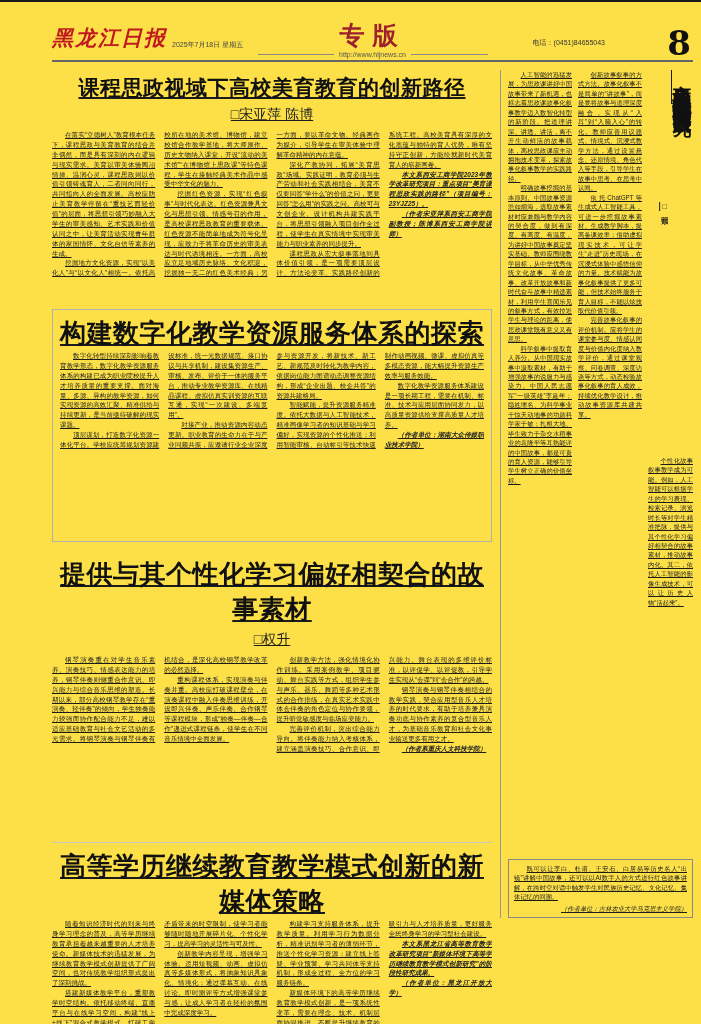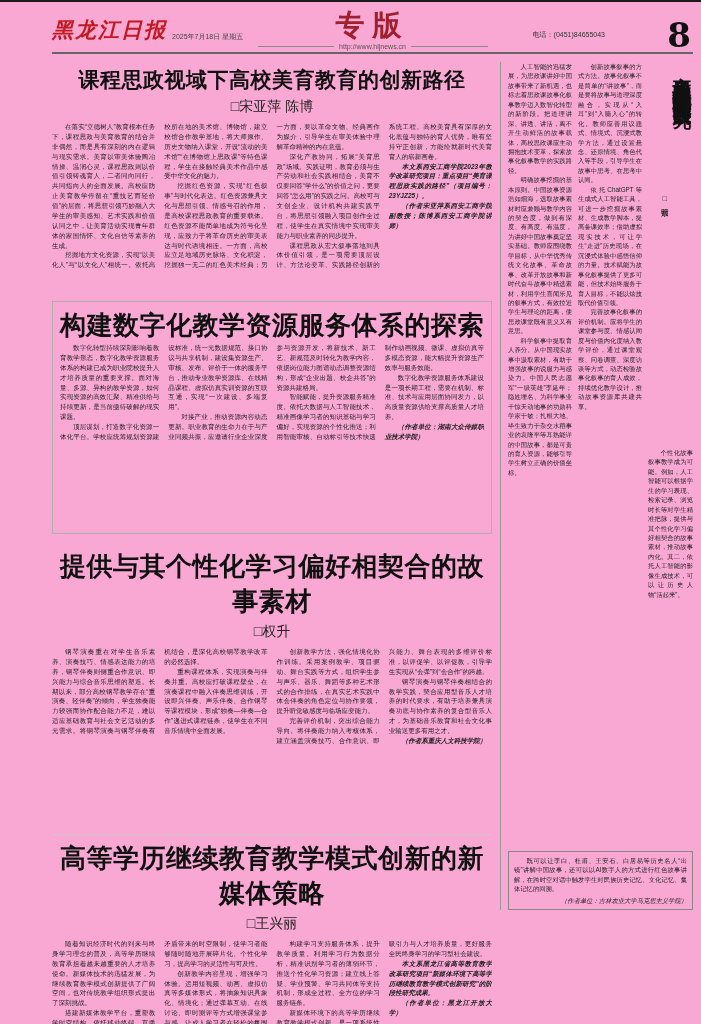--- a/index.html
+++ b/index.html
@@ -1,29 +1,29 @@
 <!DOCTYPE html>
 <html style="--masthead_red: #c01920; --edition_red: #9e1f2e;"><head>
 <meta charset="utf-8">
 <style>
   html,body{margin:0;padding:0;background:#e8e8e8;}
   .page{
-    width:701px;height:1024px;box-sizing:border-box;background:#f9a8d4;
+    width:701px;height:1024px;box-sizing:border-box;background:#fde047;
     font-family:"Liberation Sans",sans-serif;color:#1c1c1c;
-    padding:8px 8px 0 52px;position:relative;overflow:hidden;
-    border-top:2px solid #1a1a1a;margin:0 auto;
+    padding:16px 8px 0 52px;position:relative;overflow:hidden;
+    border-top:2px solid #1a1a1a;margin:0 auto;text-decoration:underline;
   }
   
   .masthead{position:relative;height:40px;}
   .logo{position:absolute;left:0;bottom:6px;font-family:"DejaVu Serif",serif;
     font-style:italic;font-weight:bold;font-size:21px;color:var(--masthead_red,#c01920);
     letter-spacing:2px;}
   .mast-date{position:absolute;left:120px;bottom:8px;font-size:7px;color:#444;}
   .mast-center{position:absolute;left:50%;transform:translateX(-50%);bottom:0;width:230px;text-align:center;}
-  .edition{font-family:"DejaVu Serif",serif;font-size:29px;font-weight:bold;
+  .edition{font-family:"DejaVu Serif",serif;font-size:25px;font-weight:bold;
     color:var(--edition_red,#9e1f2e);letter-spacing:8px;line-height:1;}
   .url-row{display:flex;align-items:center;gap:5px;margin-top:3px;}
   .url-row .hl{flex:1;border-top:1px solid #888;height:0;}
   .url{font-size:7px;color:#555;}
   .phone{position:absolute;right:88px;bottom:10px;font-size:7px;color:#333;}
   .page-no{position:absolute;right:2px;bottom:0;font-family:"DejaVu Serif",serif;
     font-size:34px;font-weight:bold;line-height:.85;color:#111;}
   .mast-rule{border-top:2px solid #666;margin-top:2px;}
   
   .content{display:flex;margin-top:8px;align-items:flex-start;}
@@ -138,21 +138,20 @@
               <p>完善评价机制，突出综合能力导向。将伴奏能力纳入考核体系，建立涵盖演奏技巧、合作意识、即兴能力、舞台表现的多维评价标准，以评促学、以评促教，引导学生实现从“会弹”到“会合作”的跨越。</p>
               <p>钢琴演奏与钢琴伴奏相结合的教学实践，契合应用型音乐人才培养的时代要求，有助于培养兼具演奏功底与协作素养的复合型音乐人才，为基础音乐教育和社会文化事业输送更多有用之才。</p>
             </div>
 
           <p class="note">（作者系重庆人文科技学院）</p>
         </div>
       </section>
 
       <section class="article">
         <h2>高等学历继续教育教学模式创新的新媒体策略</h2>
-        <div class="byline">□王兴丽</div>
         <div class="cols a4">
           <div>
               <p>随着知识经济时代的到来与终身学习理念的普及，高等学历继续教育承担着越来越重要的人才培养使命。新媒体技术的迅猛发展，为继续教育教学模式创新提供了广阔空间，也对传统教学组织形式提出了深刻挑战。</p>
               <p>搭建新媒体教学平台，重塑教学时空结构。依托移动终端、直播平台与在线学习空间，构建“线上+线下”混合式教学模式，打破工学矛盾带来的时空限制，使学习者能够随时随地开展碎片化、个性化学习，提高学习的灵活性与可及性。</p>
               <p>创新教学内容呈现，增强学习体验。运用短视频、动画、虚拟仿真等多媒体形式，将抽象知识具象化、情境化；通过弹幕互动、在线讨论、即时测评等方式增强课堂参与感，让成人学习者在轻松的氛围中完成深度学习。</p>
               <p>构建学习支持服务体系，提升教学质量。利用学习行为数据分析，精准识别学习者的薄弱环节，推送个性化学习资源；建立线上答疑、学业预警、学习共同体等支持机制，形成全过程、全方位的学习服务链条。</p>
               <p>新媒体环境下的高等学历继续教育教学模式创新，是一项系统性变革，需要在理念、技术、机制层面协同推进，不断提升继续教育的吸引力与人才培养质量，更好服务全民终身学习的学习型社会建设。</p>
             </div>
           <p class="note">本文系黑龙江省高等教育教学改革研究项目“新媒体环境下高等学历继续教育教学模式创新研究”的阶段性研究成果。</p>
           <p class="note">（作者单位：黑龙江开放大学）</p>

